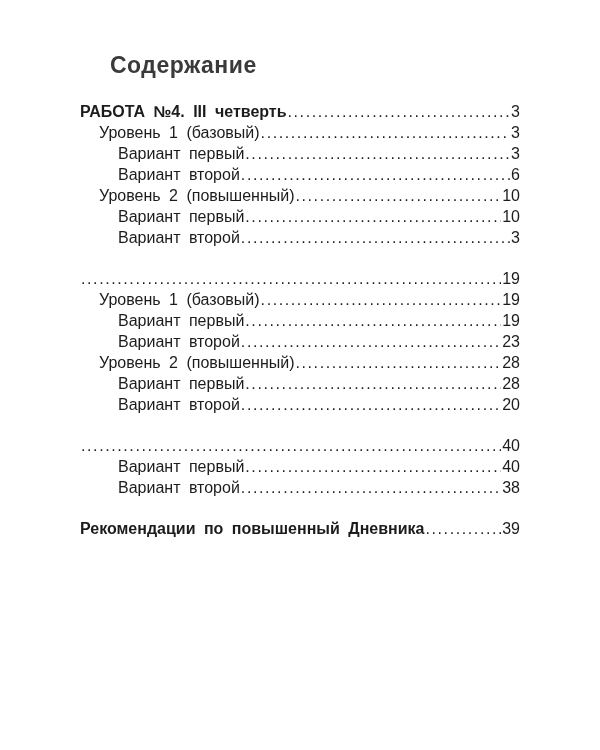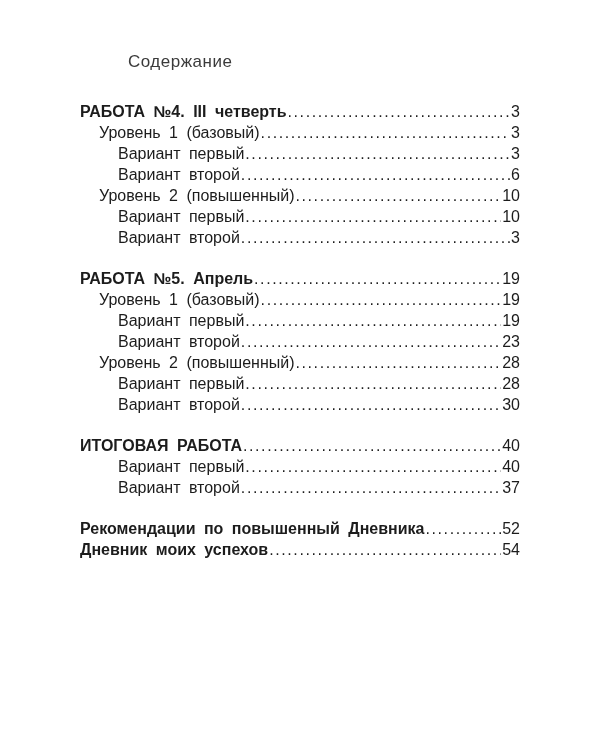--- a/index.html
+++ b/index.html
@@ -2,22 +2,22 @@
 <html><head>
 <meta charset="utf-8">
 <style>
   html, body { margin: 0; padding: 0; }
   body {
     width: 600px; height: 750px; background: #ffffff; overflow: hidden;
     font-family: "Liberation Sans", "DejaVu Sans", sans-serif; color: #1c1c1c;
     position: relative;
   }
   .title {
-    position: absolute; left: 128px; top: 52px;
-    font-size: 17px; font-weight: normal; color: #3a3a3a; letter-spacing: 0.5px;
+    position: absolute; left: 110px; top: 52px;
+    font-size: 23px; font-weight: bold; color: #3a3a3a; letter-spacing: 0.5px;
   }
   .toc { position: absolute; left: 80px; top: 101px; width: 440px; }
   .section { margin-bottom: 20px; }
   .row {
     display: flex; align-items: flex-start; height: 21px; line-height: 21px;
     font-size: 16px; word-spacing: 4px; white-space: nowrap;
   }
   .row.bold { font-weight: bold; }
   .row.l1 { padding-left: 19px; }
   .row.l2 { padding-left: 38px; }
@@ -71,21 +71,20 @@
       </div>
     <div class="row l2">
         <span class="label">Вариант второй</span>
         <span class="dots"></span>
         <span class="page">3</span>
       </div>
   </div>
 
   <div class="section">
     <div class="row bold">
-        <span class="label">РАБОТА №5. Апрель</span>
         <span class="dots"></span>
         <span class="page">19</span>
       </div>
     <div class="row l1">
         <span class="label">Уровень 1 (базовый)</span>
         <span class="dots"></span>
         <span class="page">19</span>
       </div>
     <div class="row l2">
         <span class="label">Вариант первый</span>
@@ -103,48 +102,42 @@
         <span class="page">28</span>
       </div>
     <div class="row l2">
         <span class="label">Вариант первый</span>
         <span class="dots"></span>
         <span class="page">28</span>
       </div>
     <div class="row l2">
         <span class="label">Вариант второй</span>
         <span class="dots"></span>
-        <span class="page">30</span>
+        <span class="page">20</span>
       </div>
   </div>
 
   <div class="section">
     <div class="row bold">
-        <span class="label">ИТОГОВАЯ РАБОТА</span>
         <span class="dots"></span>
         <span class="page">40</span>
       </div>
     <div class="row l2">
         <span class="label">Вариант первый</span>
         <span class="dots"></span>
         <span class="page">40</span>
       </div>
     <div class="row l2">
         <span class="label">Вариант второй</span>
         <span class="dots"></span>
-        <span class="page">37</span>
+        <span class="page">38</span>
       </div>
   </div>
 
   <div class="section">
     <div class="row bold">
         <span class="label">Рекомендации по повышенный Дневника</span>
         <span class="dots"></span>
-        <span class="page">52</span>
-      </div>
-    <div class="row bold">
-        <span class="label">Дневник моих успехов</span>
-        <span class="dots"></span>
-        <span class="page">54</span>
+        <span class="page">39</span>
       </div>
   </div>
 
 </div>
 
 </body></html>

